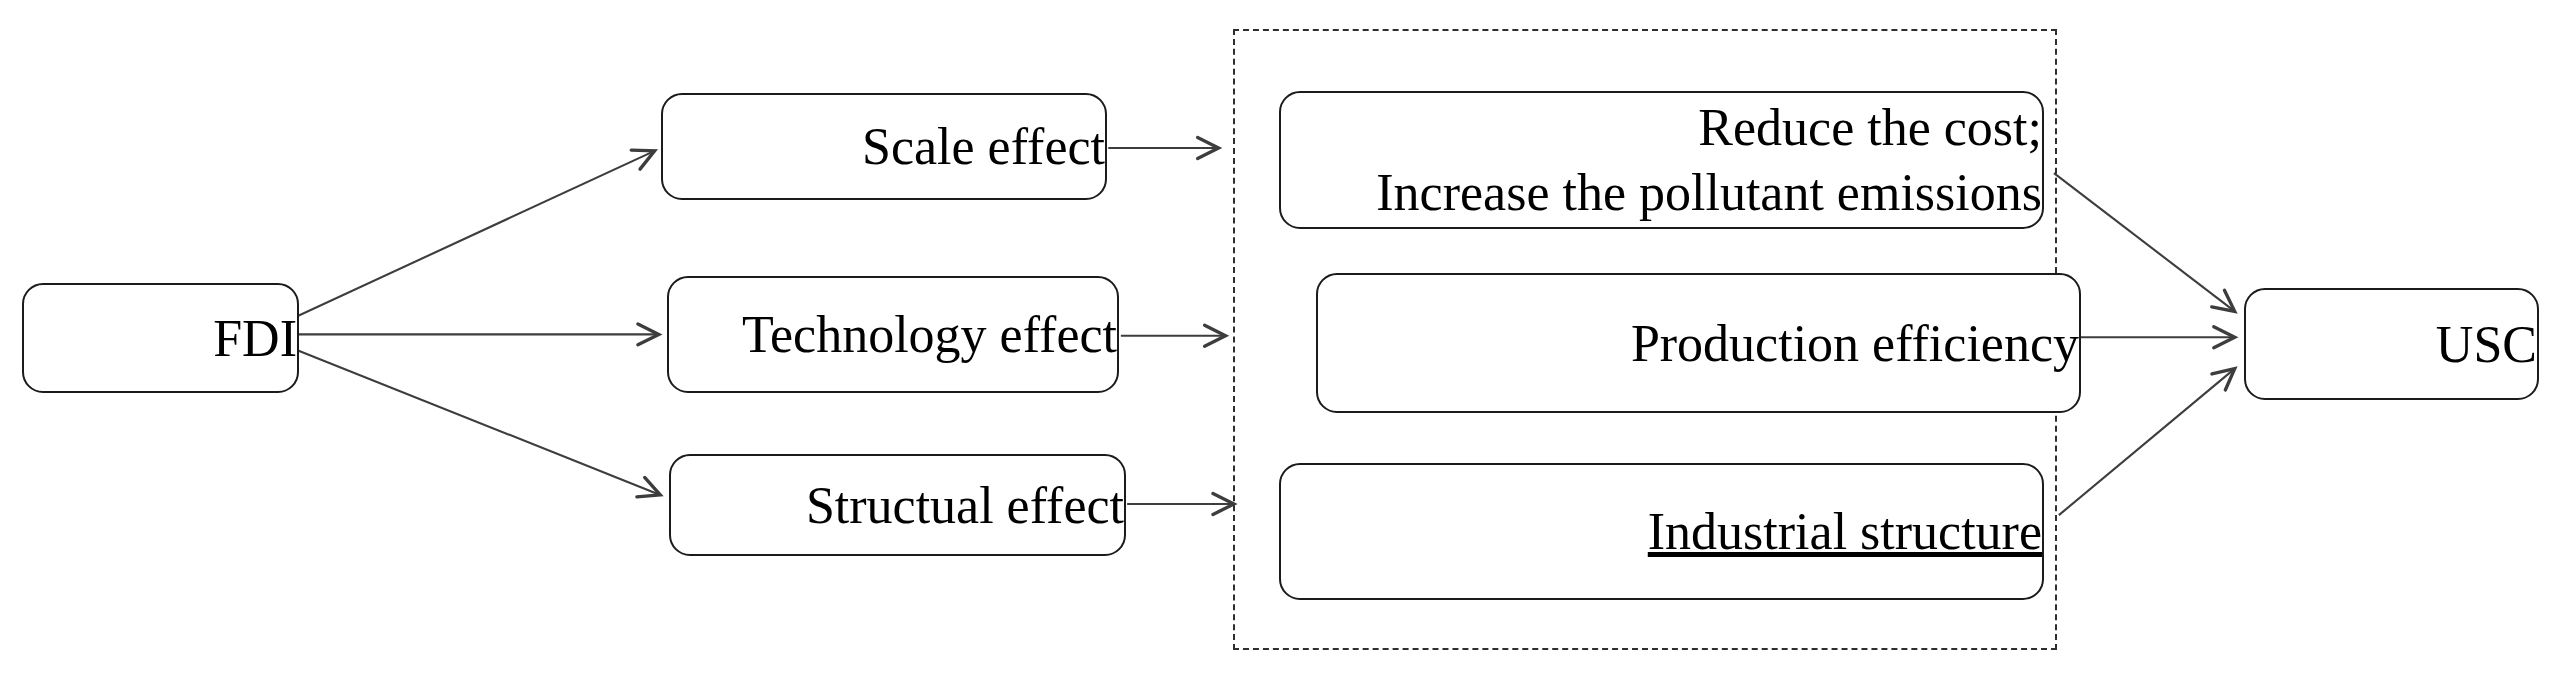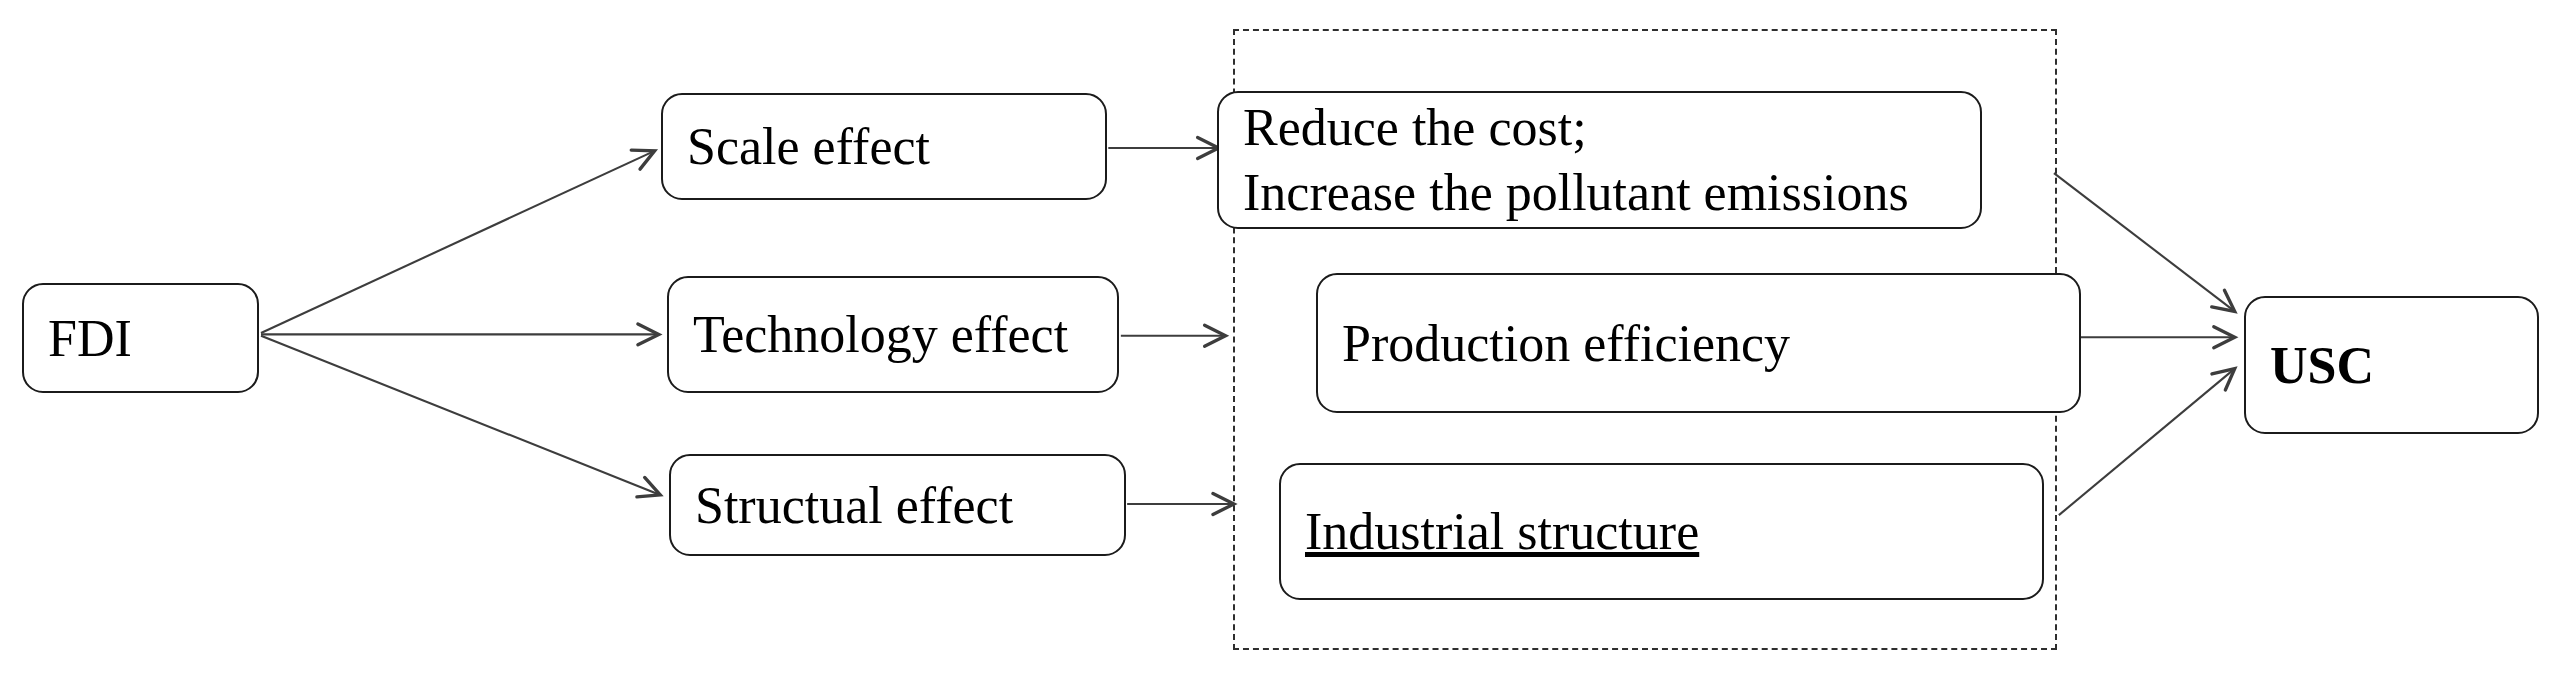--- a/index.html
+++ b/index.html
@@ -18,44 +18,44 @@
     width:2576px;height:696px;
   }
   .node{
     position:absolute;
     box-sizing:border-box;
     background:#ffffff;
     border:2.8px solid #1b1b1b;
     border-radius:21px;
     display:flex;
     flex-direction:column;
-    align-items:flex-start;
+    align-items:flex-end;
     justify-content:center;
     text-align:center;
     font-size:52px;
     line-height:1.25;
     white-space:nowrap;
     padding-left:24px;
   }
   .dashed-group{
     position:absolute;
     box-sizing:border-box;
     border:2.1px dashed #2e2e2e;
     background:transparent;
   }
   
-  .n-fdi        {left:22px;  top:283px; width:237px;  height:110px;}
+  .n-fdi        {left:22px;  top:283px; width:277px;  height:110px;}
   .n-scale      {left:661px; top:93px; width:446px;  height:107px;}
   .n-technology {left:667px; top:276px; width:452px;  height:117px;}
   .n-structural {left:669px; top:454px; width:457px;  height:102px;}
   .g-mediators  {left:1233px;top:29px;  width:824px; height:621px;}
-  .n-mech1      {left:1217px;top:91px; width:765px; height:138px;}
+  .n-mech1      {left:1279px;top:91px; width:765px; height:138px;}
   .n-mech2      {left:1279px;top:273px; width:765px; height:140px;margin-left:37px;}
   .n-mech3      {left:1279px;top:463px; width:765px; height:137px;text-decoration:underline;}
-  .n-usc        {left:2244px;top:296px; width:295px;  height:138px;font-weight:bold;}
+  .n-usc        {left:2244px;top:288px; width:295px;  height:112px;}
 </style>
 </head>
 <body>
 
 <div class="canvas">
 
   <svg class="arrow-layer" viewBox="0 0 3691 997" aria-hidden="true">
     <defs>
       <marker id="arrowhead" viewBox="0 0 14 14" refX="12" refY="7" markerWidth="14" markerHeight="14" orient="auto" markerUnits="strokeWidth">
         <path d="M2 2 L12 7 L2 12" fill="none" stroke="#3d3d3d" stroke-width="1.6" stroke-linecap="round"></path>

